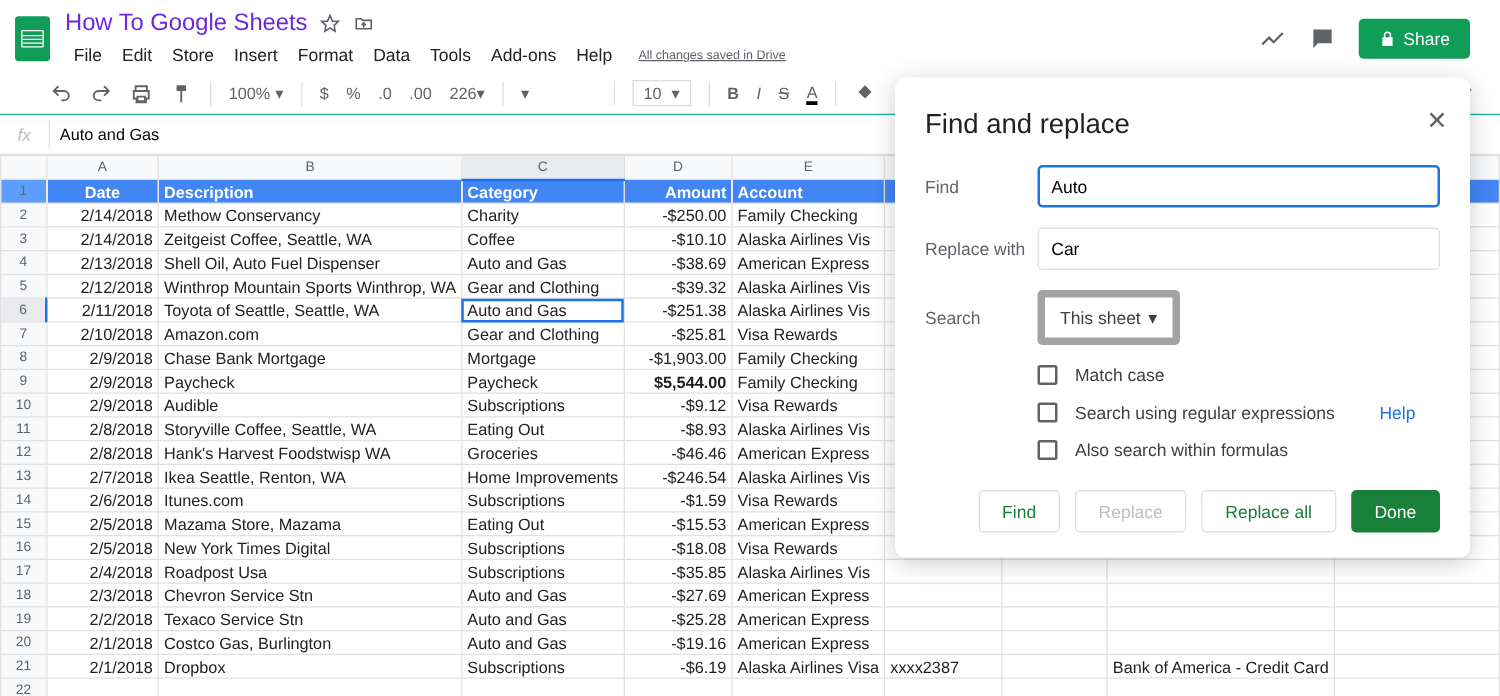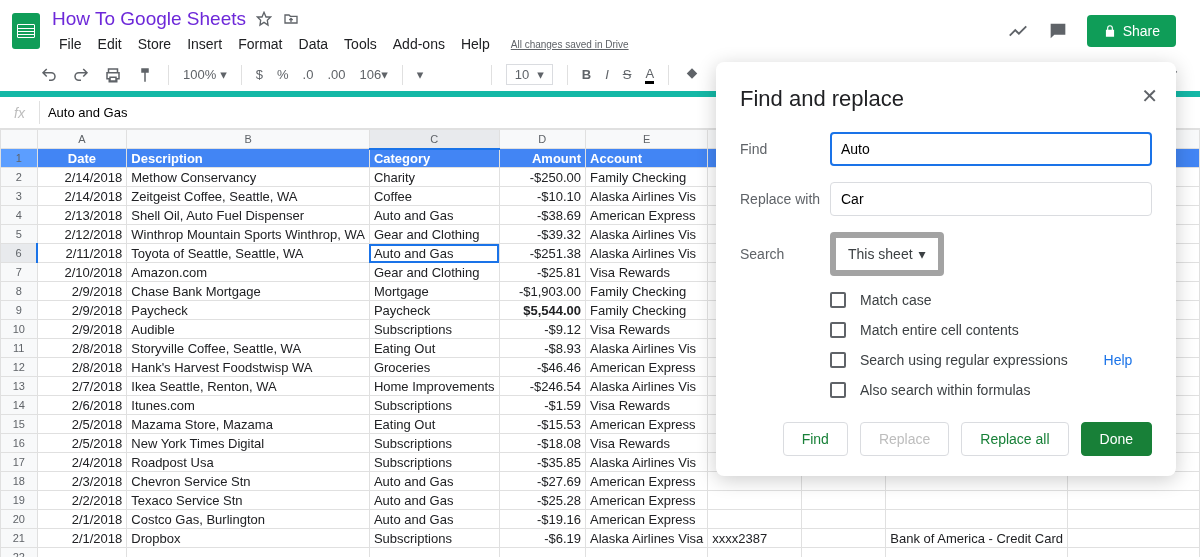--- a/index.html
+++ b/index.html
@@ -15,21 +15,21 @@
   .doc-title { font-size: 19px; color: #6d28d9; }
   
   .menubar { display: flex; gap: 2px; margin-top: 4px; align-items: center; }
   .menu-item { font-size: 14px; color: #202124; padding: 2px 7px; cursor: pointer; }
   .saved-msg { color: #5f6368; text-decoration: underline; font-size: 10px; margin-left: 12px; }
   
   .right-actions { display: flex; align-items: center; gap: 18px; margin-left: auto; padding-right: 12px; color:#5f6368;}
   .share-btn { background: #0f9d58; color: #fff; border: none; border-radius: 4px; padding: 8px 16px; font-size: 14px; font-weight: 500; display: flex; align-items: center; gap: 6px; }
 
   
-  .toolbar { display: flex; align-items: center; padding: 6px 12px 6px 40px; gap: 14px; border-bottom: 6px solid #14b8a6; color:#5f6368; font-size:13px;}
+  .toolbar { display: flex; align-items: center; padding: 6px 12px 6px 40px; gap: 14px; border-bottom: 1px solid #14b8a6; color:#5f6368; font-size:13px;}
   .toolbar .sep { width: 1px; height: 20px; background: #e0e0e0; }
   .zoom { display: flex; align-items: center; gap: 4px; }
   .font-size-box { display:flex; align-items:center; border:1px solid #dadce0; padding:2px 8px; gap:8px;}
   .collapse-icon { margin-left: auto; margin-right: 8px; }
 
   
   .formula-bar { display: flex; align-items: center; border-bottom: 1px solid #e0e0e0; padding: 4px 0; }
   .fx { font-style: italic; color: #bdbdbd; padding: 0 14px; font-size: 14px; }
   .formula-input { border: none; outline: none; font-size: 13px; padding: 4px 8px; flex: 1; border-left:1px solid #e0e0e0;}
 
@@ -147,21 +147,21 @@
   <div class="sep"></div>
   <span class="zoom">
       <span>100%</span> 
       <span>▾</span>
     </span>
   <div class="sep"></div>
   <span>$</span>
   <span>%</span>
   <span>.0</span>
   <span>.00</span>
-  <span><span>106</span>▾</span>
+  <span><span>226</span>▾</span>
   <div class="sep"></div>
   <span style="width:60px">▾</span>
   <div class="sep"></div>
   <span class="font-size-box">
       <span>10</span> 
       <span>▾</span>
     </span>
   <div class="sep"></div>
   <span><b>B</b></span>
   <span><i>I</i></span>
@@ -483,24 +483,20 @@
     <span class="dlg-label">Search</span>
     <span class="dlg-select">
         <span>This sheet</span> 
         <span>▾</span>
       </span>
   </div>
   <div class="check-row">
       <span class="check"></span>
       <span>Match case</span>
     </div>
-  <div class="check-row">
-      <span class="check"></span>
-      <span>Match entire cell contents</span>
-    </div>
   <div class="check-row"><span class="check"></span><span>Search using regular expressions</span>&nbsp;&nbsp;<span class="dlg-link">Help</span></div>
   <div class="check-row">
       <span class="check"></span>
       <span>Also search within formulas</span>
     </div>
   <div class="dlg-footer">
     <button class="dlg-btn find">Find</button>
     <button class="dlg-btn disabled">Replace</button>
     <button class="dlg-btn ra">Replace all</button>
     <button class="dlg-btn done">Done</button>

